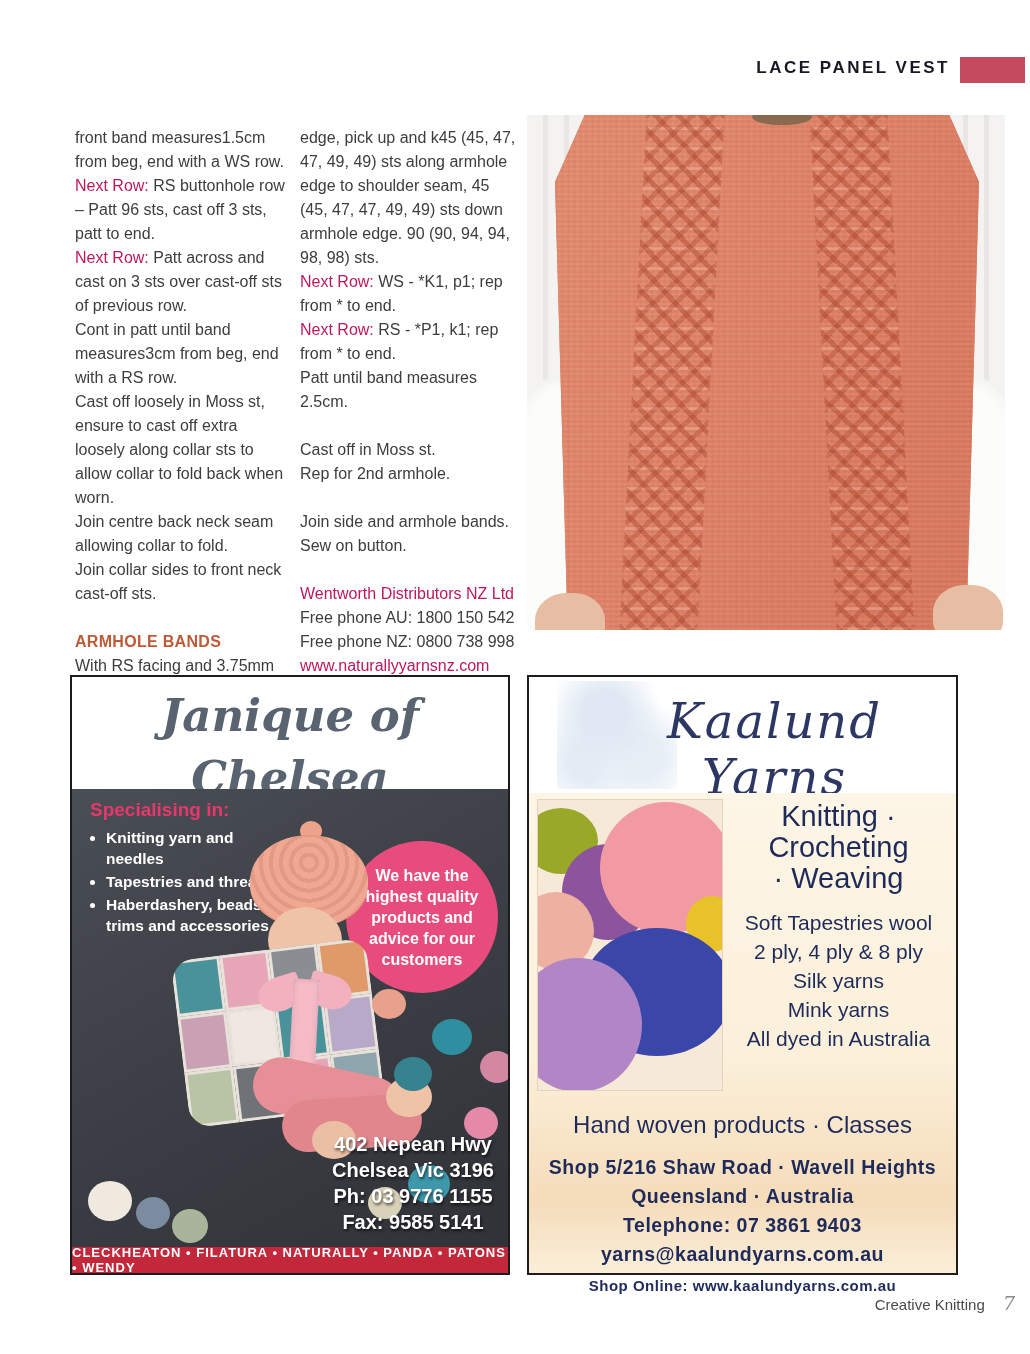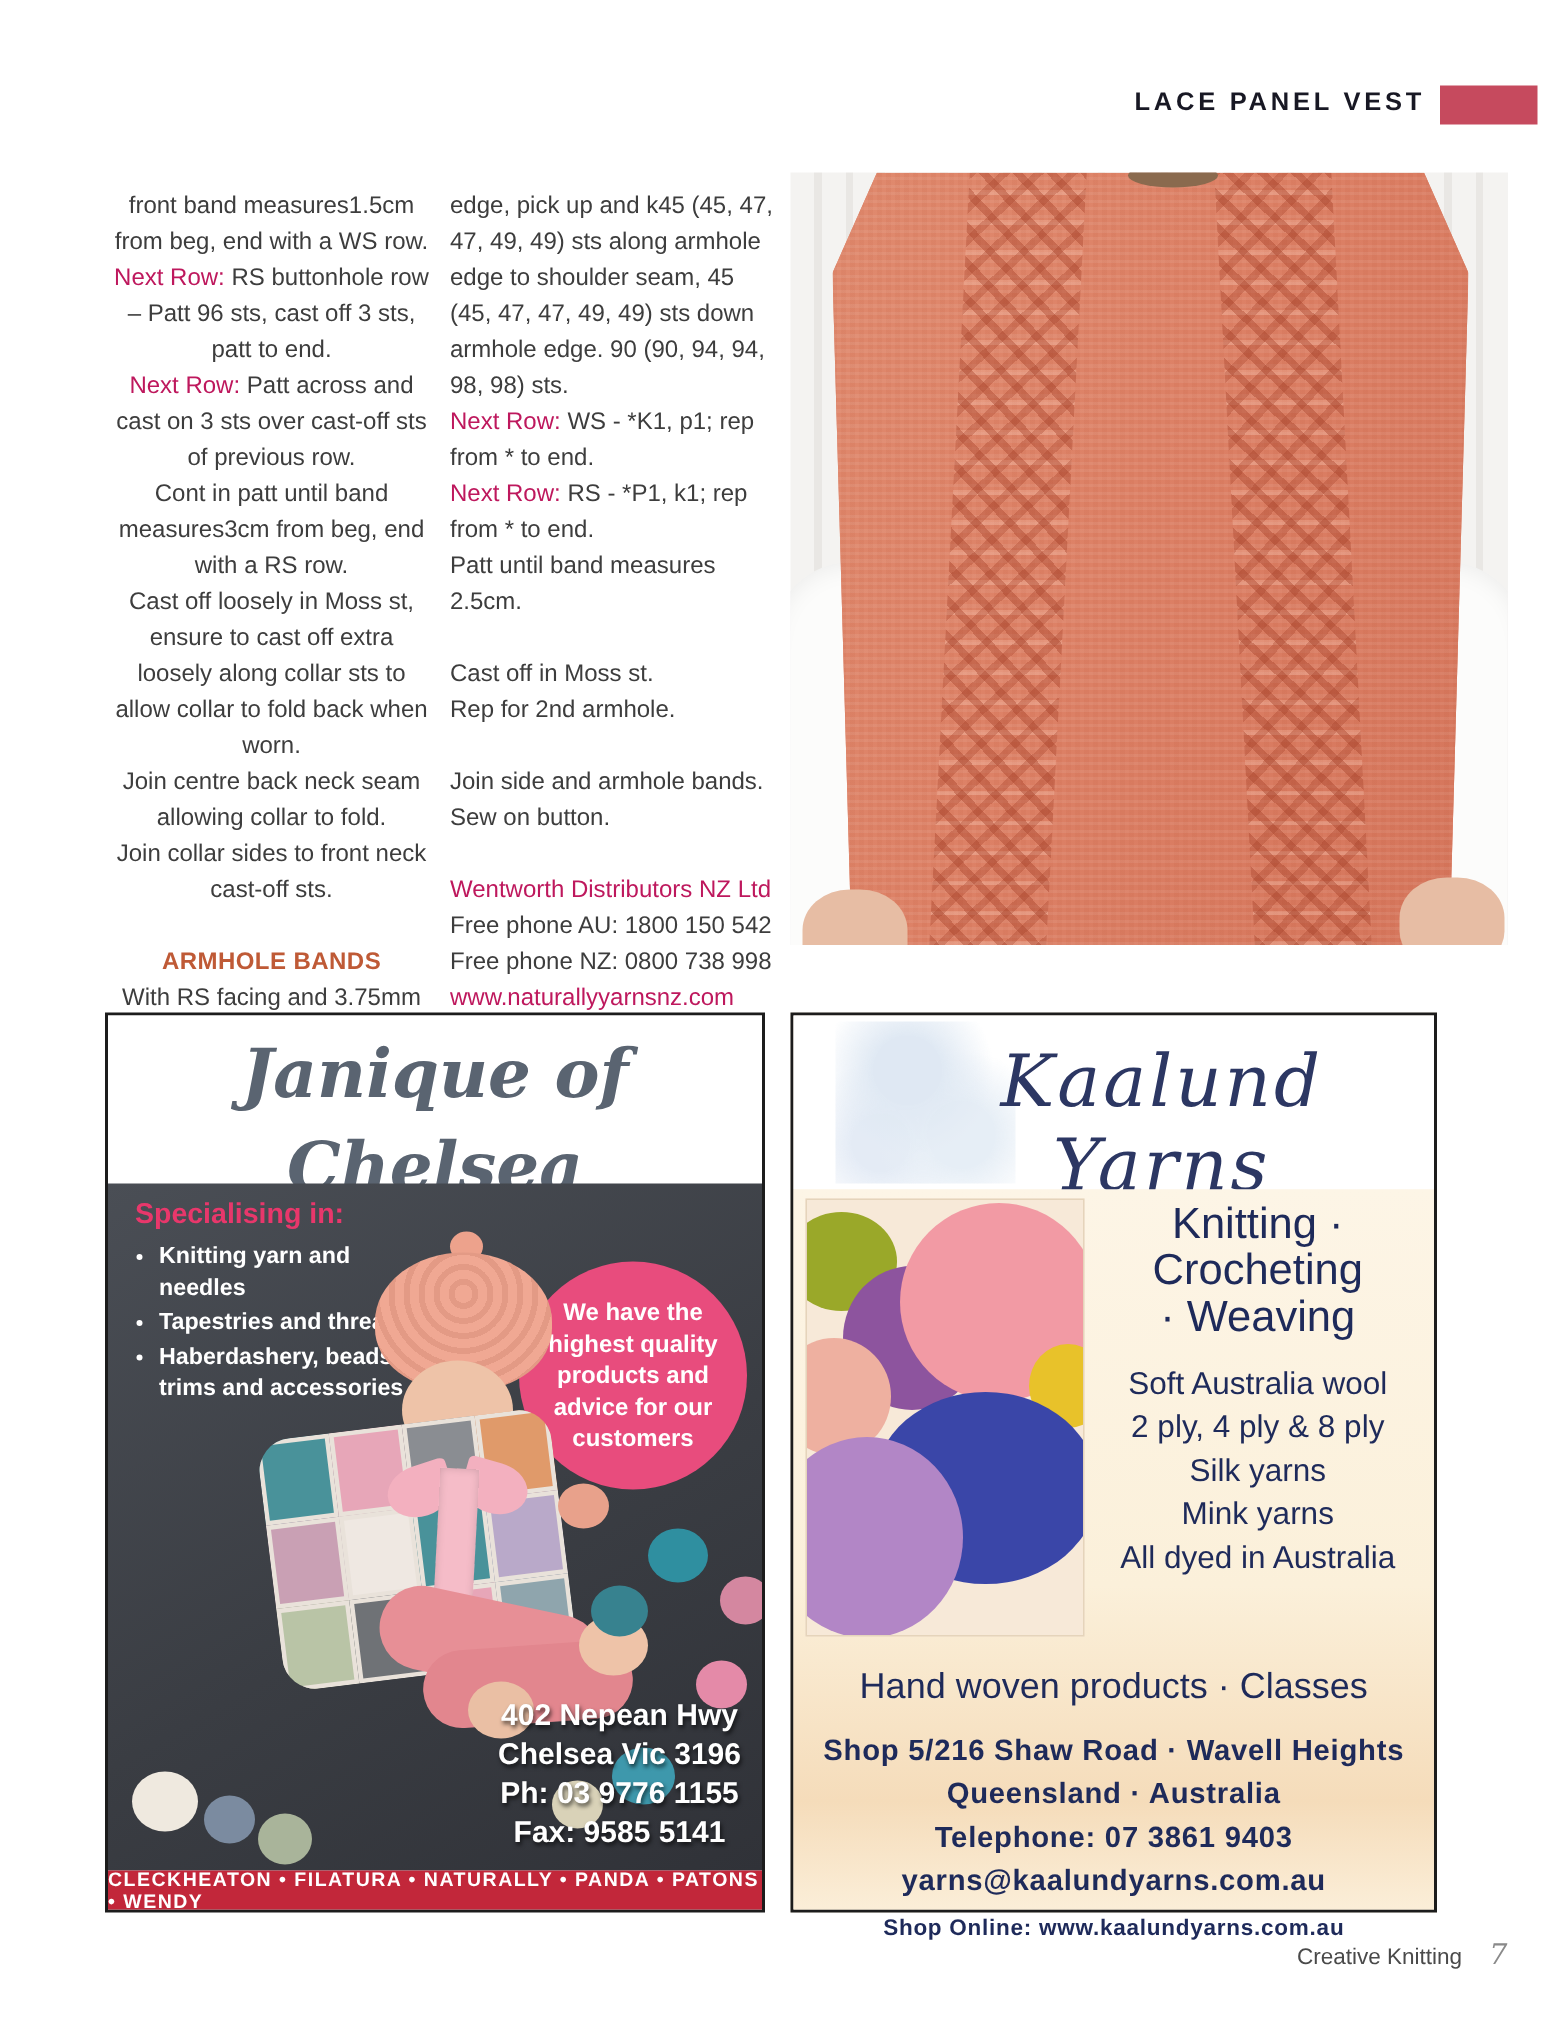--- a/index.html
+++ b/index.html
@@ -8,21 +8,21 @@
 
   
   .header-title{position:absolute;top:58px;right:80px;font-size:17px;font-weight:bold;
     letter-spacing:2.5px;color:#181824;}
   .header-block{position:absolute;top:57px;left:960px;width:65px;height:26px;background:#c64a5e;}
 
   
   .col{position:absolute;top:126px;font-size:16px;line-height:24px;color:#3d3d3d;}
   .col p{margin:0;}
   .col .sp{margin-top:24px;}
-  #col1{left:75px;width:212px;text-align:center;}
+  #col1{left:75px;width:212px;}
   #col2{left:300px;width:218px;}
   .subhead{color:#bf5a36;font-weight:bold;letter-spacing:.3px;}
   .bold{font-weight:normal;color:#be185d;}
 
   
   .photo{position:absolute;left:527px;top:115px;width:478px;height:515px;overflow:hidden;
     background:repeating-linear-gradient(90deg,#f4f3f1 0 16px,#e9e7e4 16px 21px);}
   .sleeve{position:absolute;width:130px;height:280px;background:#fcfcfb;border-radius:55px;
     box-shadow:inset 0 0 18px rgba(0,0,0,.08);}
   .sleeve.l{left:-22px;top:260px;transform:rotate(6deg);}
@@ -109,21 +109,21 @@
     border:1px solid #e5d4bb;}
   .ka-text{position:absolute;left:196px;right:4px;top:8px;text-align:center;color:#1e2a5a;}
   .ka-serv{font-size:29px;line-height:31px;}
   .ka-prod{font-size:21px;line-height:29px;margin-top:14px;}
   .ka-hand{position:absolute;left:0;right:0;top:318px;text-align:center;font-size:24px;color:#1e2a5a;}
   .ka-contact{position:absolute;left:0;right:0;top:360px;text-align:center;color:#1e2a5a;
     font-weight:bold;font-size:19.5px;line-height:29px;letter-spacing:.5px;}
   .ka-online{font-size:15px;margin-top:2px;}
 
   
-  .footer{position:absolute;right:25px;top:1292px;font-size:15px;color:#4a4a4a;}
+  .footer{position:absolute;right:15px;top:1292px;font-size:15px;color:#4a4a4a;}
   .footer .pn{font-family:"DejaVu Serif",serif;font-style:italic;font-size:19px;color:#8a8a8a;margin-left:14px;}
 </style>
 </head>
 <body>
 
 <div id="page">
 
   <div class="header-title">LACE PANEL VEST</div>
   <div class="header-block"></div>
 
@@ -237,21 +237,21 @@
         <div class="yarnball yb-texture" style="left:62px;top:2px;width:132px;height:132px;background:#f29aa4;"></div>
         <div class="yarnball yb-texture" style="left:-20px;top:92px;width:76px;height:78px;background:#eeb0a0;"></div>
         <div class="yarnball yb-texture" style="left:148px;top:96px;width:52px;height:56px;background:#e8c22a;"></div>
         <div class="yarnball yb-texture" style="left:44px;top:128px;width:150px;height:128px;background:#3a46a8;"></div>
         <div class="yarnball yb-texture" style="left:-24px;top:158px;width:128px;height:134px;background:#b286c6;"></div>
       </div>
       <div class="ka-text">
         <div class="ka-serv">Knitting · Crocheting</div>
         <div class="ka-serv">· Weaving</div>
         <div class="ka-prod">
-          <div>Soft Australia wool</div>
+          <div>Soft Tapestries wool</div>
           <div>2 ply, 4 ply &amp; 8 ply</div>
           <div>Silk yarns</div>
           <div>Mink yarns</div>
           <div>All dyed in Australia</div>
         </div>
       </div>
       <div class="ka-hand">Hand woven products · Classes</div>
       <div class="ka-contact">
         <div>Shop 5/216 Shaw Road · Wavell Heights</div>
         <div>Queensland · Australia</div>

